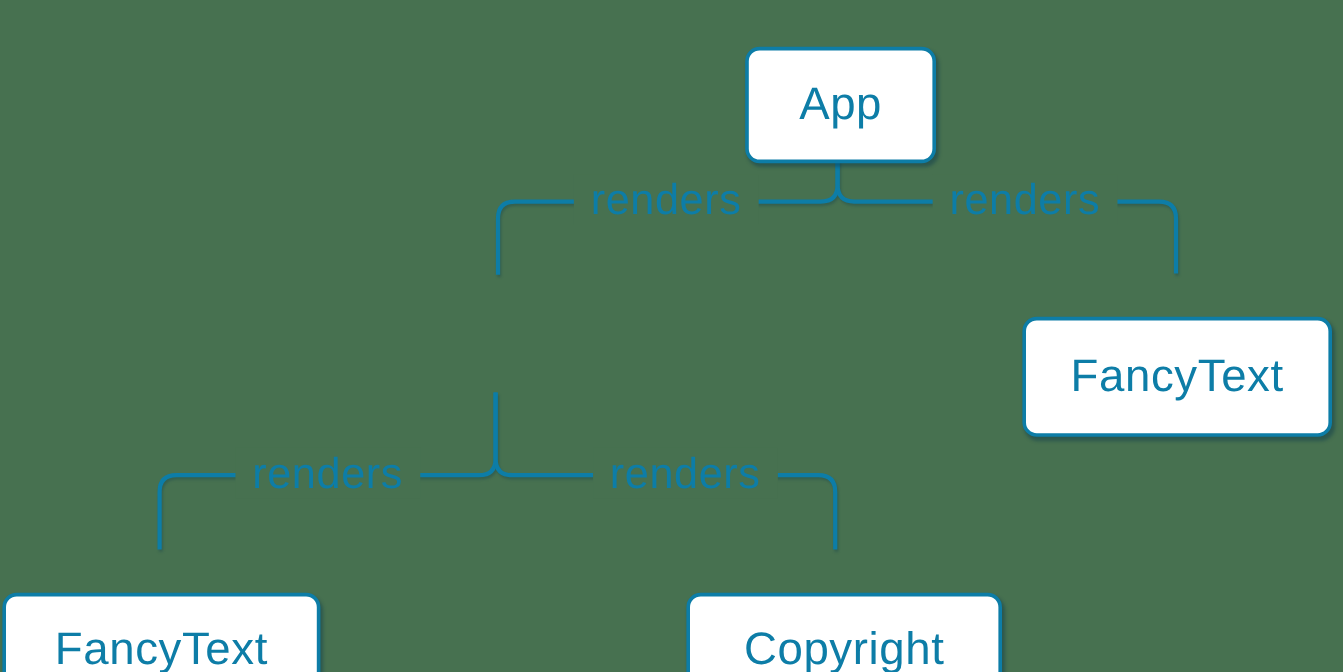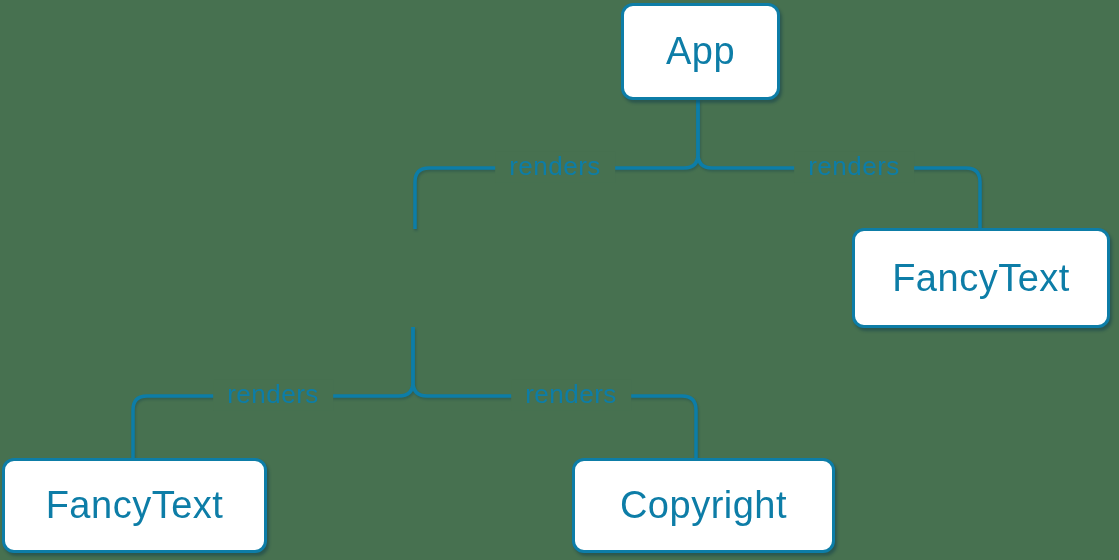--- a/index.html
+++ b/index.html
@@ -37,32 +37,33 @@
     border-radius: 12px;
     display: flex;
     align-items: center;
     justify-content: center;
     color: var(--accent);
     font-size: 38px;
     font-weight: 500;
     letter-spacing: 0.5px;
     box-shadow: 2px 3px 3px rgba(10, 55, 75, 0.45);
     white-space: nowrap;
+    margin-top: 36px;
   }
   .node-app       { left: 621px; top: 3px;   width: 159px; height: 97px;  }
   .node-ig        { left: 195px; top: 229px; width: 463px; height: 98px;  }
   .node-ft1       { left: 852px; top: 228px; width: 258px; height: 100px; }
   .node-ft2       { left: 2px;   top: 458px; width: 265px; height: 95px;  }
   .node-copyright { left: 572px; top: 458px; width: 263px; height: 95px;  }
   .edge-label {
     position: absolute;
     transform: translate(-50%, -54%);
     background: var(--bg);
     color: var(--accent);
-    font-size: 26px;
+    font-size: 36px;
     font-weight: 500;
     letter-spacing: 0.5px;
     padding: 0 14px;
     white-space: nowrap;
   }
   .lbl-0 { left: 555px; top: 168px; }
   .lbl-1 { left: 854px; top: 168px; }
   .lbl-2 { left: 273px; top: 396px; }
   .lbl-3 { left: 571px; top: 396px; }
 </style>

